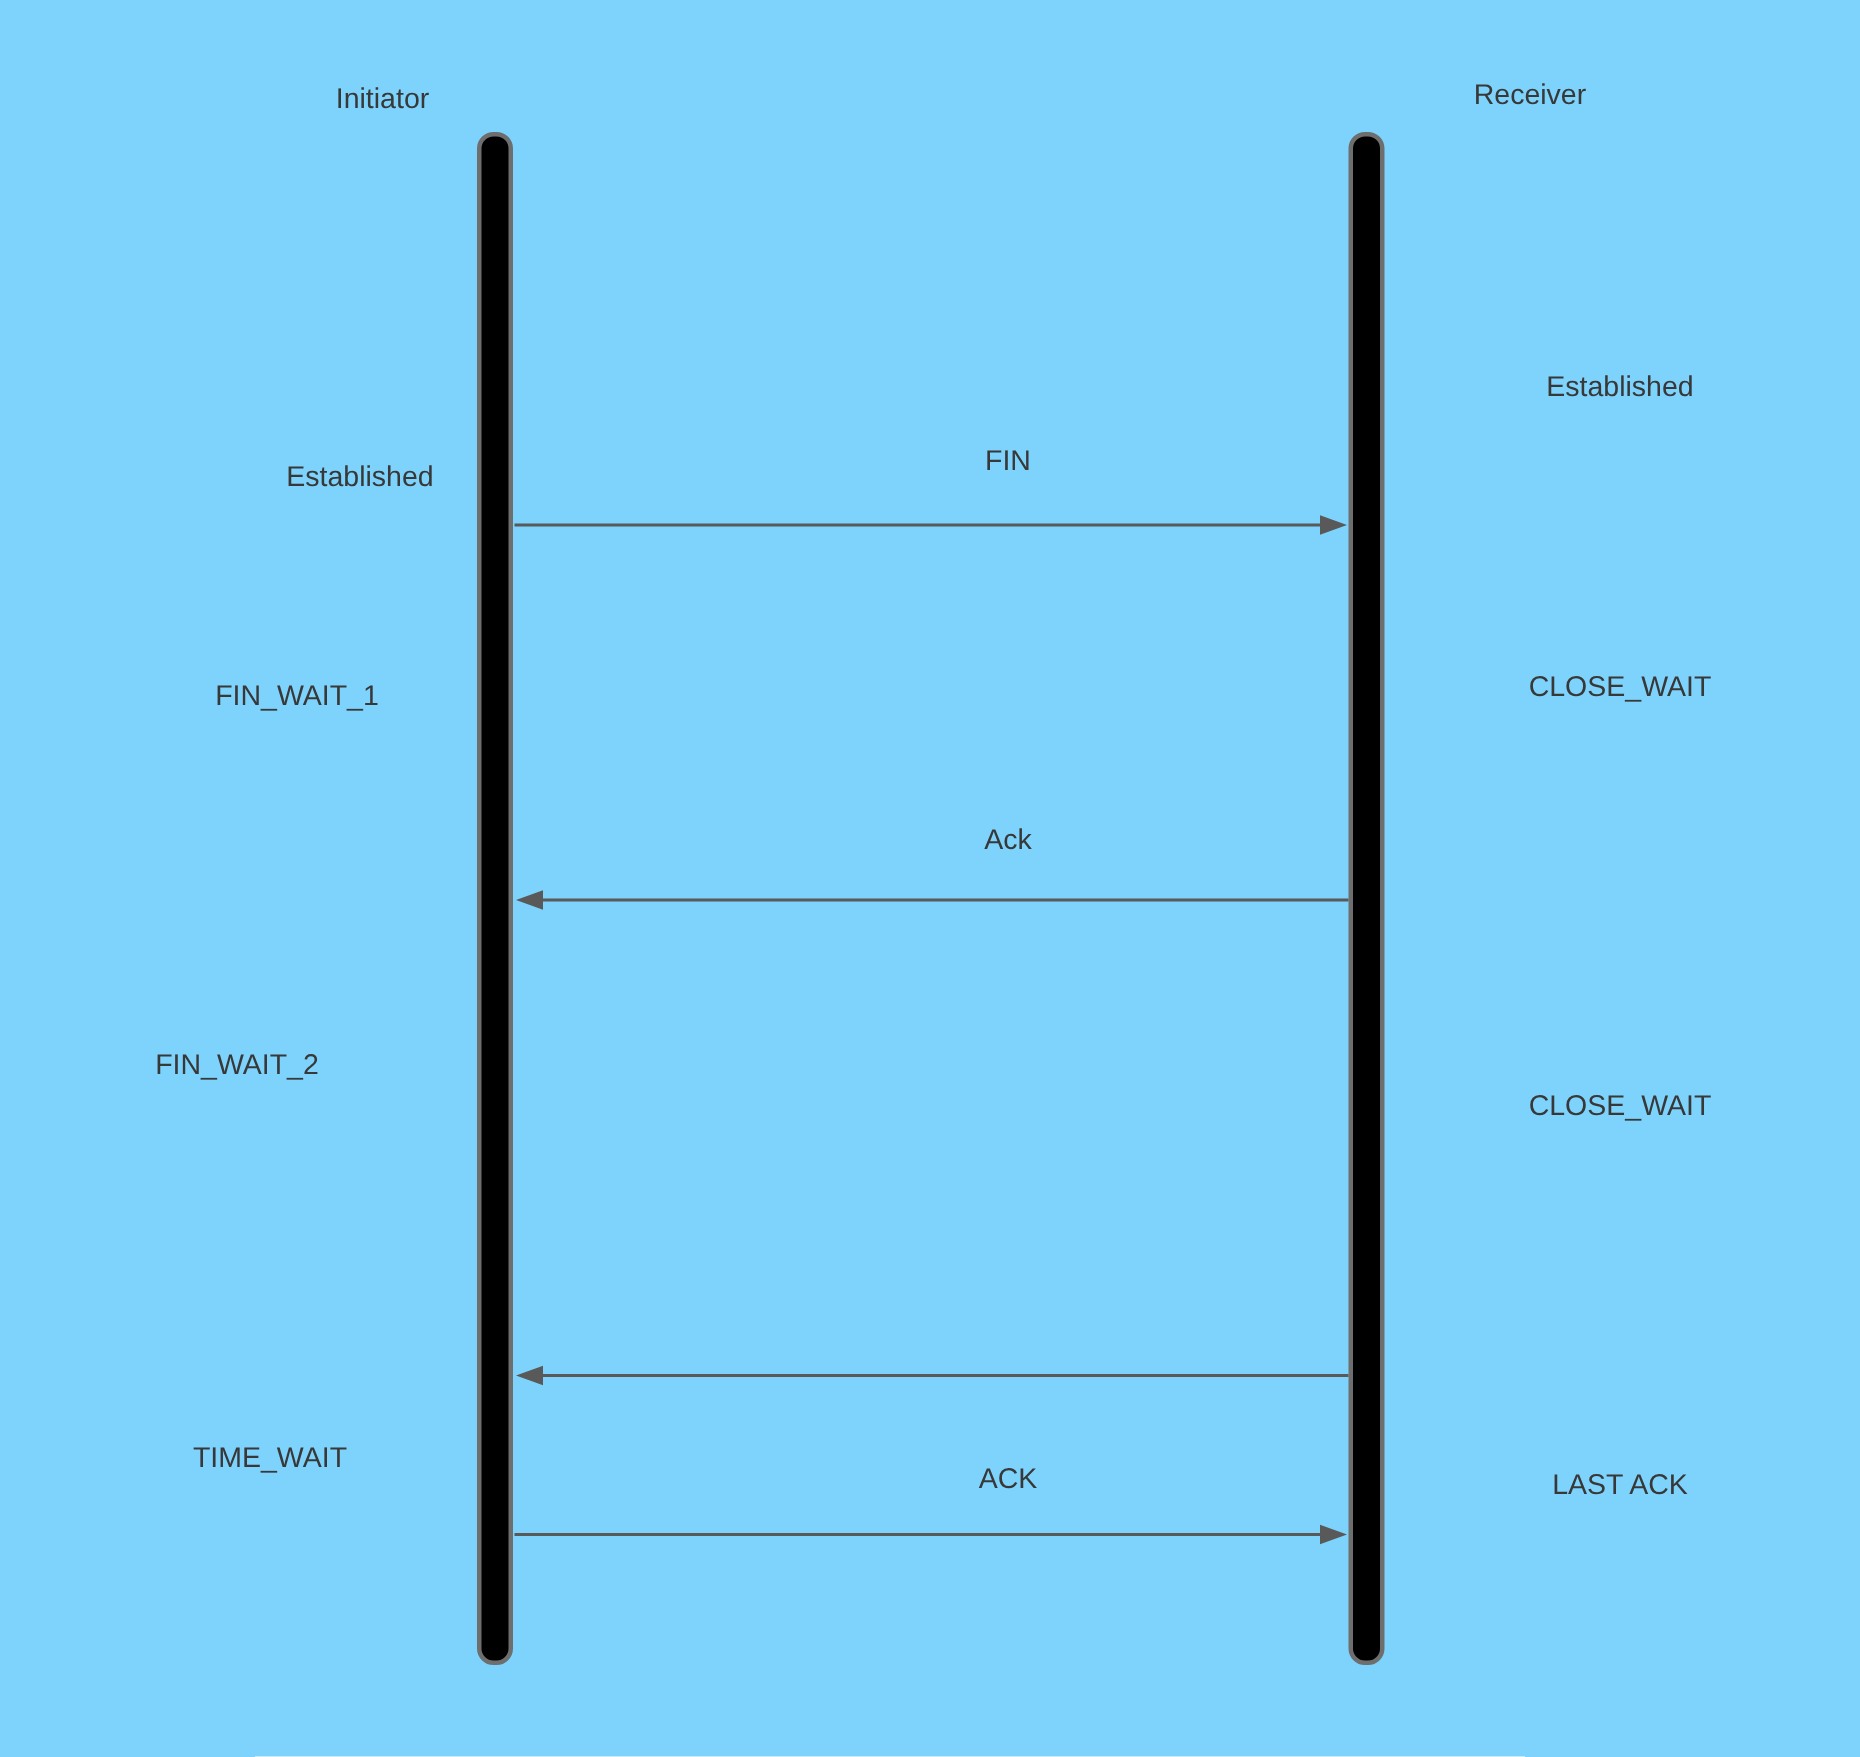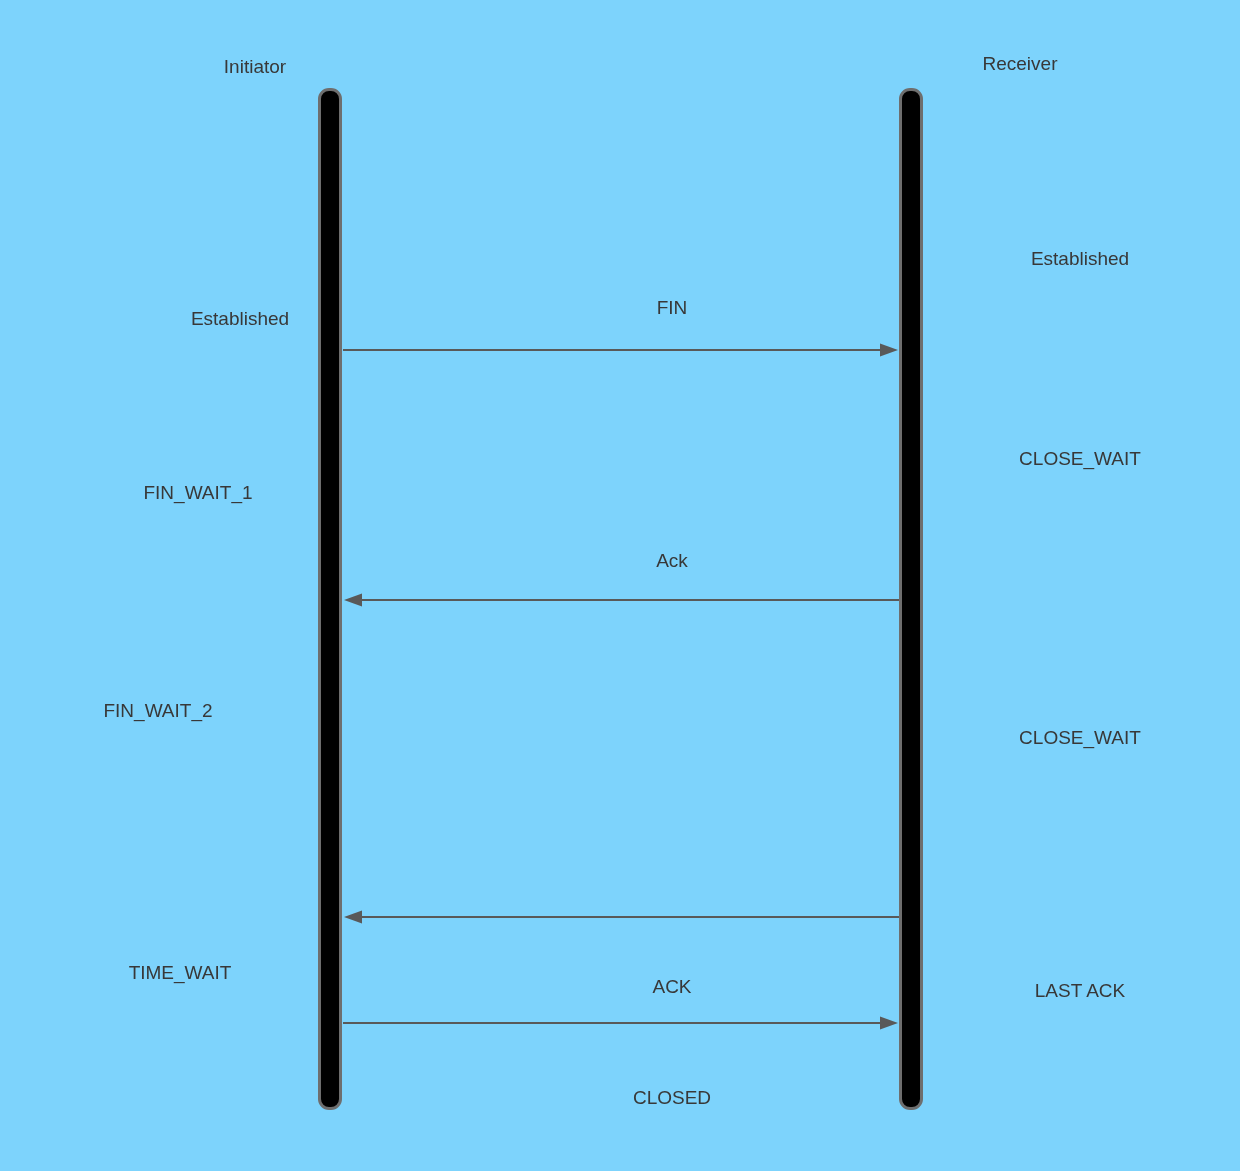--- a/index.html
+++ b/index.html
@@ -69,28 +69,27 @@
       <line x1="899" y1="917" x2="361" y2="917" stroke="#595959" stroke-width="2"></line>
       <polygon points="362,910.5 344,917 362,923.5" fill="#595959"></polygon>
     </g>
     <g>
       <line x1="343" y1="1023" x2="881" y2="1023" stroke="#595959" stroke-width="2"></line>
       <polygon points="880,1016.5 898,1023 880,1029.5" fill="#595959"></polygon>
     </g>
   </svg>
 
   <div class="label state-left" style="left:130px; top:308px;">Established</div>
-  <div class="label state-left" style="left:88px; top:482px;">FIN_WAIT_1</div>
+  <div class="label state-left" style="left:88px; top:454px;">FIN_WAIT_1</div>
   <div class="label state-left" style="left:48px; top:700px;">FIN_WAIT_2</div>
   <div class="label state-left" style="left:70px; top:962px;">TIME_WAIT</div>
 
   <div class="label state-right" style="top:248px;">Established</div>
   <div class="label state-right" style="top:448px;">CLOSE_WAIT</div>
   <div class="label state-right" style="top:727px;">CLOSE_WAIT</div>
   <div class="label state-right" style="top:980px;">LAST ACK</div>
 
   <div class="label msg-label" style="top:297px;">FIN</div>
   <div class="label msg-label" style="top:550px;">Ack</div>
   <div class="label msg-label" style="top:976px;">ACK</div>
 
-  <div class="label msg-label" style="top:1087px;">CLOSED</div>
 
 </div>
 
 </body></html>

